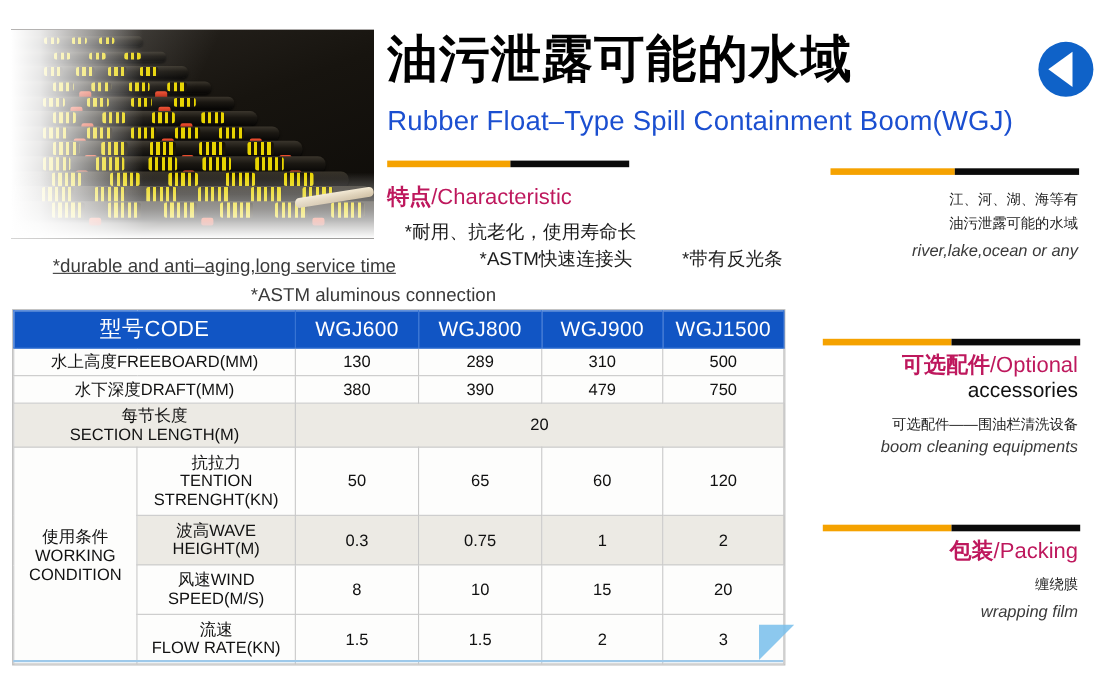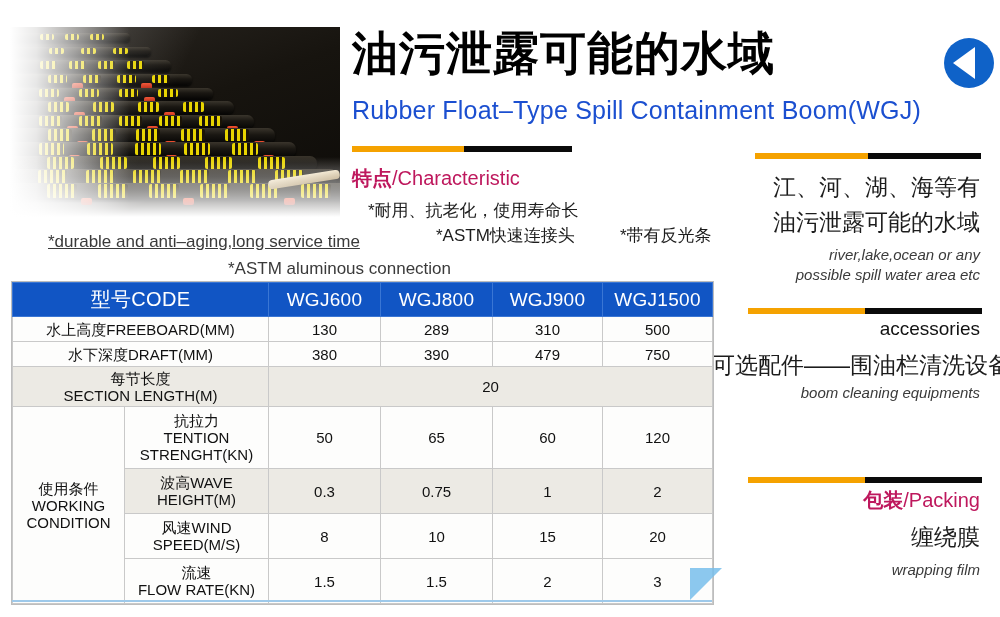--- a/index.html
+++ b/index.html
@@ -83,21 +83,21 @@
   #ch-en2 { position:absolute; left:228px; top:259px; }
   #ch-en3 { position:absolute; left:515px; top:259px; }
 
   
   .rcol { position: absolute; right: 20px; width: 268px; text-align: right; }
   .rcol .sec-title { text-align: right; }
   .rcol .cn-line, .rcol .en-line { text-align: right; white-space: nowrap; }
   #r-suit  { top: 168px; }
   #r-opt   { top: 318px; }
   #r-pack  { top: 487px; }
-  .rcol .cn-line { margin-top: 4px; font-size: 23px; }
+  .rcol .cn-line { margin-top: 4px; font-size: 13px; }
   .rcol .en-line { margin-top: 3px; font-size: 15px; font-style: italic; }
   .sec-sub { font-size: 19px; color: #111; text-align: right; }
 
   
   #table {
     position: absolute; left: 12px; top: 282px; width: 700px; height: 320px;
     border-collapse: collapse; table-layout: fixed;
     font-size: 15px; color: #111;
     box-shadow: 0 0 0 1px #bdbdbd;
   }
@@ -251,28 +251,30 @@
   <div id="ch-en2" class="en-line">*ASTM aluminous connection</div>
 
   <div class="divbar" style="left:755px; top:153px; width:226px;">
     <div class="o" style="width:113px;"></div>
     <div class="k" style="width:113px;"></div>
   </div>
   <div class="rcol" id="r-suit">
     <div class="cn-line">江、河、湖、海等有</div>
     <div class="cn-line">油污泄露可能的水域</div>
     <div class="en-line" style="margin-top:8px;">river,lake,ocean or any</div>
-    <div class="en-line">possible spill water area etc</div>
   </div>
 
   <div class="divbar" style="left:748px; top:308px; width:234px;">
     <div class="o" style="width:117px;"></div>
     <div class="k" style="width:117px;"></div>
   </div>
   <div class="rcol" id="r-opt">
+    <div class="sec-title">
+      <span class="cn">可选配件</span><span>/</span><span>Optional</span>
+    </div>
     <div class="sec-sub">accessories</div>
     <div class="cn-line" style="margin-top:10px;">可选配件——围油栏清洗设备</div>
     <div class="en-line">boom cleaning equipments</div>
   </div>
 
   <div class="divbar" style="left:748px; top:477px; width:234px;">
     <div class="o" style="width:117px;"></div>
     <div class="k" style="width:117px;"></div>
   </div>
   <div class="rcol" id="r-pack">

